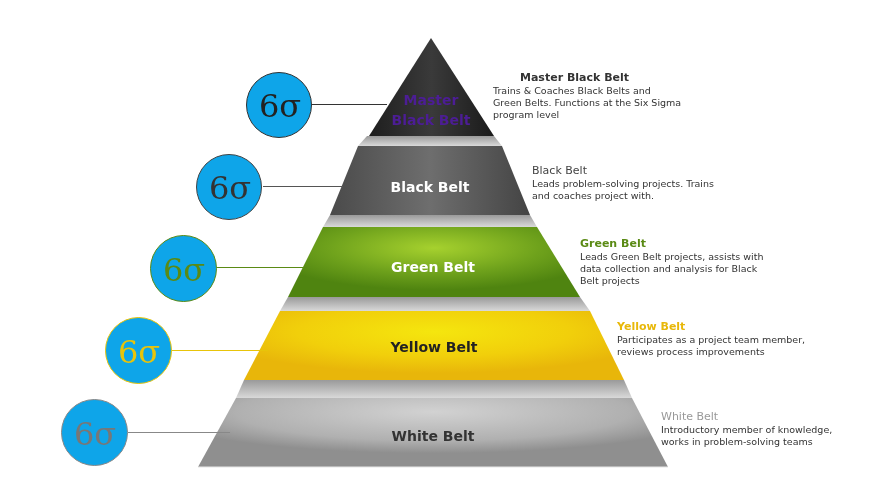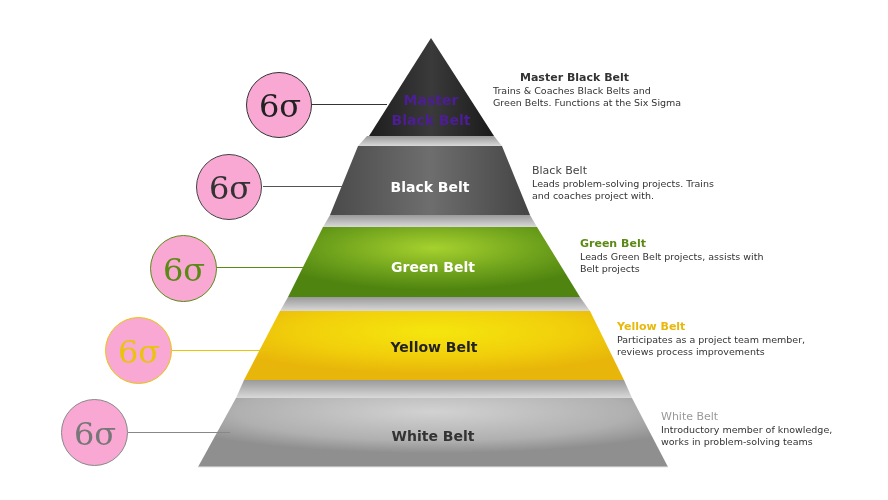--- a/index.html
+++ b/index.html
@@ -6,21 +6,21 @@
     body { width: 888px; height: 500px; position: relative; overflow: hidden;
            font-family: "DejaVu Sans", sans-serif; }
     #canvas { position: absolute; left: 0; top: 0; width: 888px; height: 500px; }
     svg.pyr { position: absolute; left: 0; top: 0; }
     .tier-label { position: absolute; text-align: center; font-weight: bold;
                   font-size: 14px; line-height: 20px; white-space: nowrap; transform: translateX(-50%); }
     .desc { position: absolute; font-size: 9.5px; line-height: 12px; color: #333; }
     .desc .title { font-size: 11px; font-weight: bold; line-height: 14px; display: block; }
     .desc .body { display: block; }
     .badge { position: absolute; width: 50px; height: 50px; border-radius: 50%;
-             border: 1px solid #333; background: #f9a8d4; box-sizing: border-box; }
+             border: 1px solid #333; background: #0ea5e9; box-sizing: border-box; }
     .badge svg { position: absolute; left: 0; top: 0; }
     .connector { position: absolute; height: 1px; }
   </style>
 </head>
 <body>
 
 <div id="canvas">
 
   <svg class="pyr" width="888" height="500" viewBox="0 0 888 500">
     <defs>
@@ -74,29 +74,31 @@
   </div>
   <div class="tier-label" style="left:430px; top:177px; color:#fff;">Black Belt</div>
   <div class="tier-label" style="left:433px; top:257px; color:#fff;">Green Belt</div>
   <div class="tier-label" style="left:434px; top:337px; color:#222;">Yellow Belt</div>
   <div class="tier-label" style="left:433px; top:426px; color:#333;">White Belt</div>
 
   <div class="desc" style="left:493px; top:71px;">
     <span class="title" style="color:#333;margin-left:27px;">Master Black Belt</span>
     <span class="body">Trains &amp; Coaches Black Belts and</span>
     <span class="body">Green Belts. Functions at the Six Sigma</span>
+    <span class="body">program level</span>
   </div>
   <div class="desc" style="left:532px; top:164px;">
     <span class="title" style="color:#444; font-weight:normal;">Black Belt</span>
     <span class="body">Leads problem-solving projects. Trains</span>
     <span class="body">and coaches project with.</span>
   </div>
   <div class="desc" style="left:580px; top:237px;">
     <span class="title" style="color:#5a8a14;">Green Belt</span>
     <span class="body">Leads Green Belt projects, assists with</span>
+    <span class="body">data collection and analysis for Black</span>
     <span class="body">Belt projects</span>
   </div>
   <div class="desc" style="left:617px; top:320px;">
     <span class="title" style="color:#e8b80a;">Yellow Belt</span>
     <span class="body">Participates as a project team member,</span>
     <span class="body">reviews process improvements</span>
   </div>
   <div class="desc" style="left:661px; top:410px;">
     <span class="title" style="color:#999; font-weight:normal;">White Belt</span>
     <span class="body">Introductory member of knowledge,</span>

